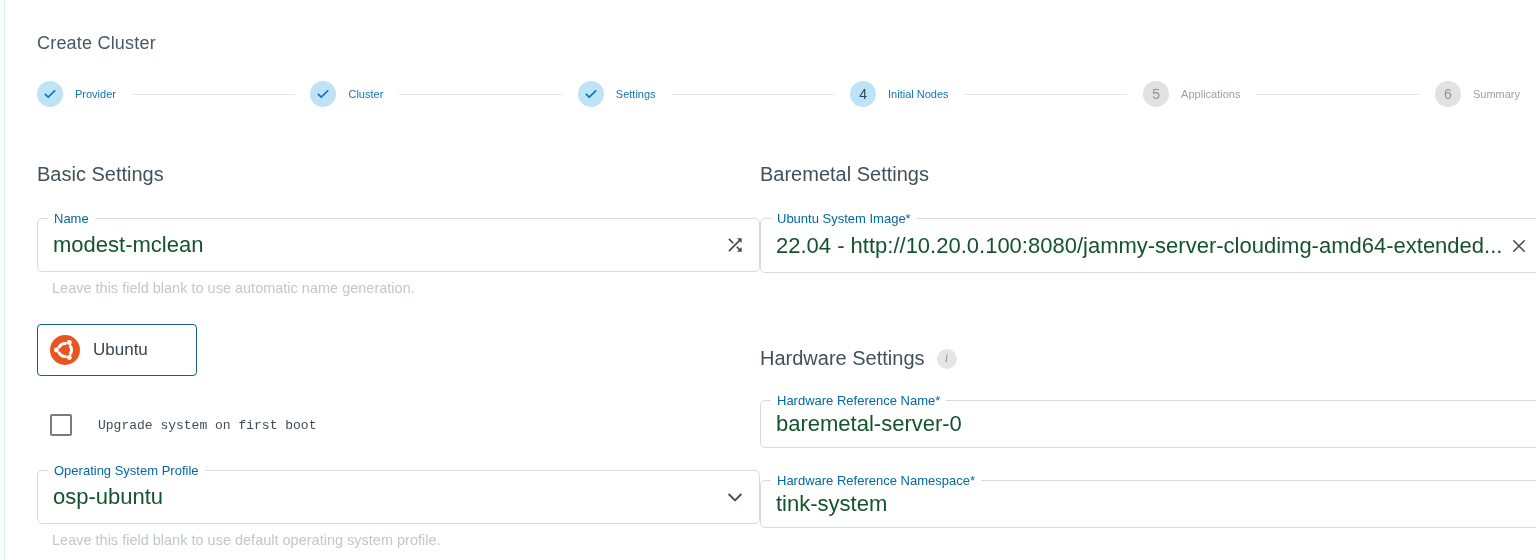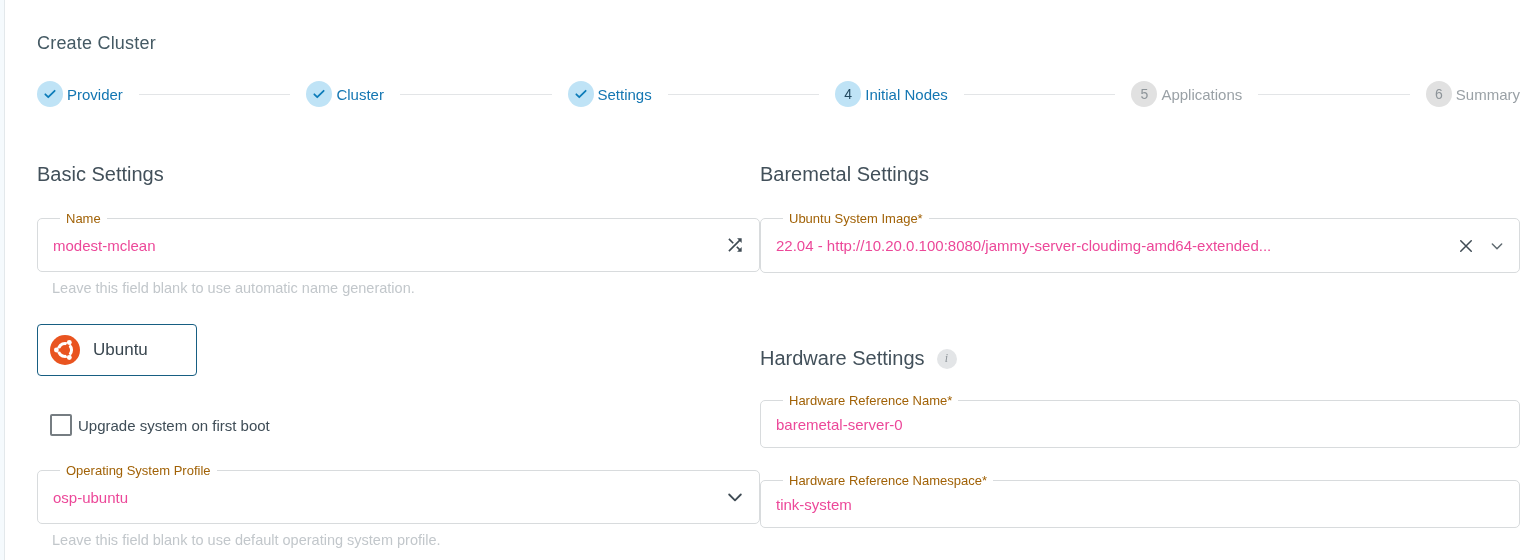--- a/index.html
+++ b/index.html
@@ -19,41 +19,41 @@
   .stepper { display: flex; align-items: center; margin-top: 27px; width: 100%; }
   .step { display: flex; align-items: center; flex: 0 0 auto; }
   .step-circle {
     width: 26px; height: 26px; border-radius: 50%;
     display: flex; align-items: center; justify-content: center;
     font-size: 14px; flex: 0 0 auto;
   }
   .step.complete .step-circle { background: #bfe3f6; }
   .step.active   .step-circle { background: #bfe3f6; color: #234a61; font-weight: 400; }
   .step.pending  .step-circle { background: #e1e1e1; color: #8d9499; }
-  .step-label { margin-left: 4px; font-size: 15px; }
+  .step-label { margin-left: 12px; font-size: 11px; }
   .step.complete .step-label, .step.active .step-label { color: #1376b2; }
   .step.pending .step-label { color: #9aa1a6; }
   .step-connector { flex: 1 1 auto; height: 1px; background: #e3e5e7; margin: 0 16px; min-width: 30px; }
   .check-icon svg { display: block; }
 
   
   .main { display: grid; grid-template-columns: 723px 1fr; margin-top: 56px; }
   .section-heading { font-size: 20px; font-weight: 400; color: #42505a; display: flex; align-items: center; }
 
   
   .field {
     position: relative; border: 1px solid #d8dbdd; border-radius: 5px;
     display: flex; align-items: center; background: #fff; cursor: text;
   }
   .field-label {
-    position: absolute; top: -9px; left: 22px; background: #fff;
-    padding: 0 6px; font-size: 13px; color: #a16207; line-height: 17px; white-space: nowrap;
+    position: absolute; top: -9px; left: 10px; background: #fff;
+    padding: 0 6px; font-size: 13px; color: #0369a1; line-height: 17px; white-space: nowrap;
   }
   .field-value {
-    flex: 1 1 auto; padding: 0 8px 0 15px; font-size: 15px; color: #ec4899;
+    flex: 1 1 auto; padding: 0 8px 0 15px; font-size: 22px; color: #14532d;
     white-space: nowrap; overflow: hidden;
   }
   .field-icons { display: flex; align-items: center; flex: 0 0 auto; padding-right: 14px; gap: 14px; }
   .icon-btn { display: flex; align-items: center; justify-content: center; cursor: pointer; background: none; border: none; padding: 0; }
 
   .helper-text { margin-top: 8px; margin-left: 15px; font-size: 14.5px; color: #c2c7cb; }
 
   .h-54 { height: 54px; margin-top: 32px; }
   .h-48 { height: 55px; margin-top: 32px; }
   .h-56 { height: 48px; margin-top: 30px; align-items: center; }
@@ -66,21 +66,21 @@
     display: flex; align-items: center; padding: 0 10px 0 12px; gap: 13px; cursor: pointer;
   }
   .os-button-label { font-size: 17px; color: #3a4750; }
 
   
   .checkbox-row { margin-top: 38px; display: flex; align-items: center; margin-left: 13px; }
   .checkbox-box {
     width: 22px; height: 22px; border: 2px solid #767d82; border-radius: 2px;
     background: #fff; cursor: pointer; flex: 0 0 auto;
   }
-  .checkbox-label { margin-left: 6px; font-size: 15px; color: #3f4d57; cursor: pointer; }
+  .checkbox-label { margin-left: 26px; font-size: 13px; color: #3f4d57; cursor: pointer; font-family: Liberation Mono, monospace; }
 
   
   .hw-heading { margin-top: 74px; }
   .info-icon {
     width: 20px; height: 20px; border-radius: 50%; background: #e3e5e7;
     color: #8d9499; font-size: 12px; font-style: italic; font-family: "Liberation Serif", serif;
     display: inline-flex; align-items: center; justify-content: center; margin-left: 12px; cursor: pointer;
   }
 </style>
 </head>

